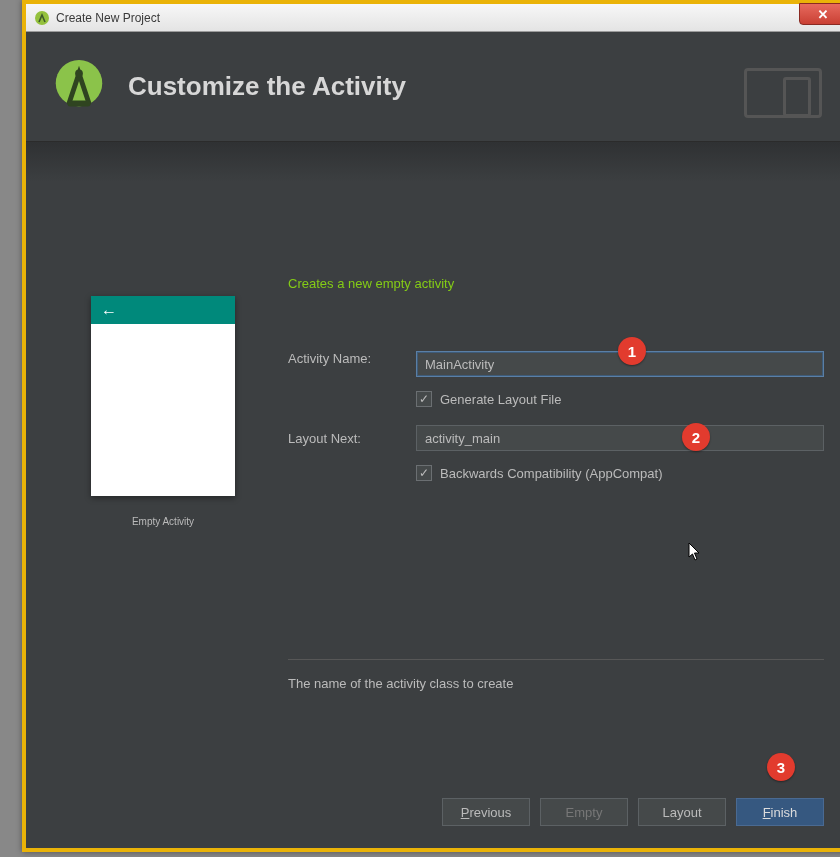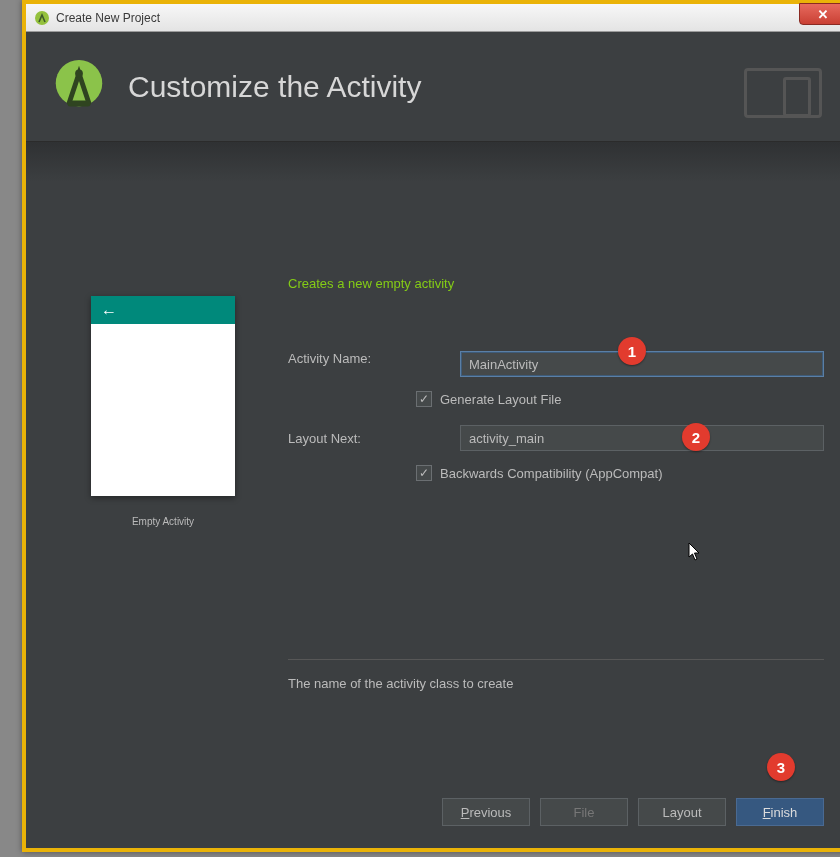--- a/index.html
+++ b/index.html
@@ -49,21 +49,21 @@
     background: #3c3f41;
     border-bottom: 1px solid #2b2b2b;
     display:flex; align-items:center;
     padding: 0 22px;
     position:relative;
   }
   .header .logo {
     width: 62px; height: 62px; margin-right: 18px;
   }
   .header h1 {
-    color: #d7d7d7; font-weight: 400; font-size: 30px;
+    color: #d7d7d7; font-weight: 700; font-size: 26px;
   }
   .header .device-icon {
     position:absolute; right: 24px; top: 36px;
     width: 78px; height: 50px;
     border: 3px solid #555; border-radius: 4px;
     background: #3c3f41;
   }
   .header .device-icon::after{
     content:""; position:absolute; right:8px; top:6px;
     width:22px;height:34px;border:3px solid #555;border-radius:3px;background:#3c3f41;
@@ -97,21 +97,20 @@
   .template-name { color:#bbbbbb; font-size:10px; margin-top:20px;}
   .right-col {
     flex:1;
     padding-left: 10px;
     padding-top: 34px;
   }
   .desc { color:#84cc16; margin-bottom: 48px; }
   .form-row {
     display:flex; align-items:center; margin-bottom: 14px;
     position:relative;
-    gap:44px;
   }
   .form-row label {
     width: 128px; color:#bbbbbb; text-align:left;
   }
   .form-row .input {
     flex:1; height:26px;
     background:#45494a;
     border:1px solid #5c6164;
     color:#bbbbbb; padding:0 8px;
     font-size:13px;
@@ -234,21 +233,21 @@
         </svg>
       </span>
     </div>
   </div>
 
   <div class="footer">
     <div class="btn">
       <span><span class="ul">P</span><span>revious</span></span>
     </div>
     <div class="btn disabled">
-      <span>File</span>
+      <span>Empty</span>
     </div>
     <div class="btn">
       <span>Layout</span>
     </div>
     <div class="btn primary" style="position:relative;">
       <span><span class="ul">F</span><span>inish</span></span>
       <div class="annot" style="left:30px;top:-46px;">3</div>
     </div>
   </div>
 

